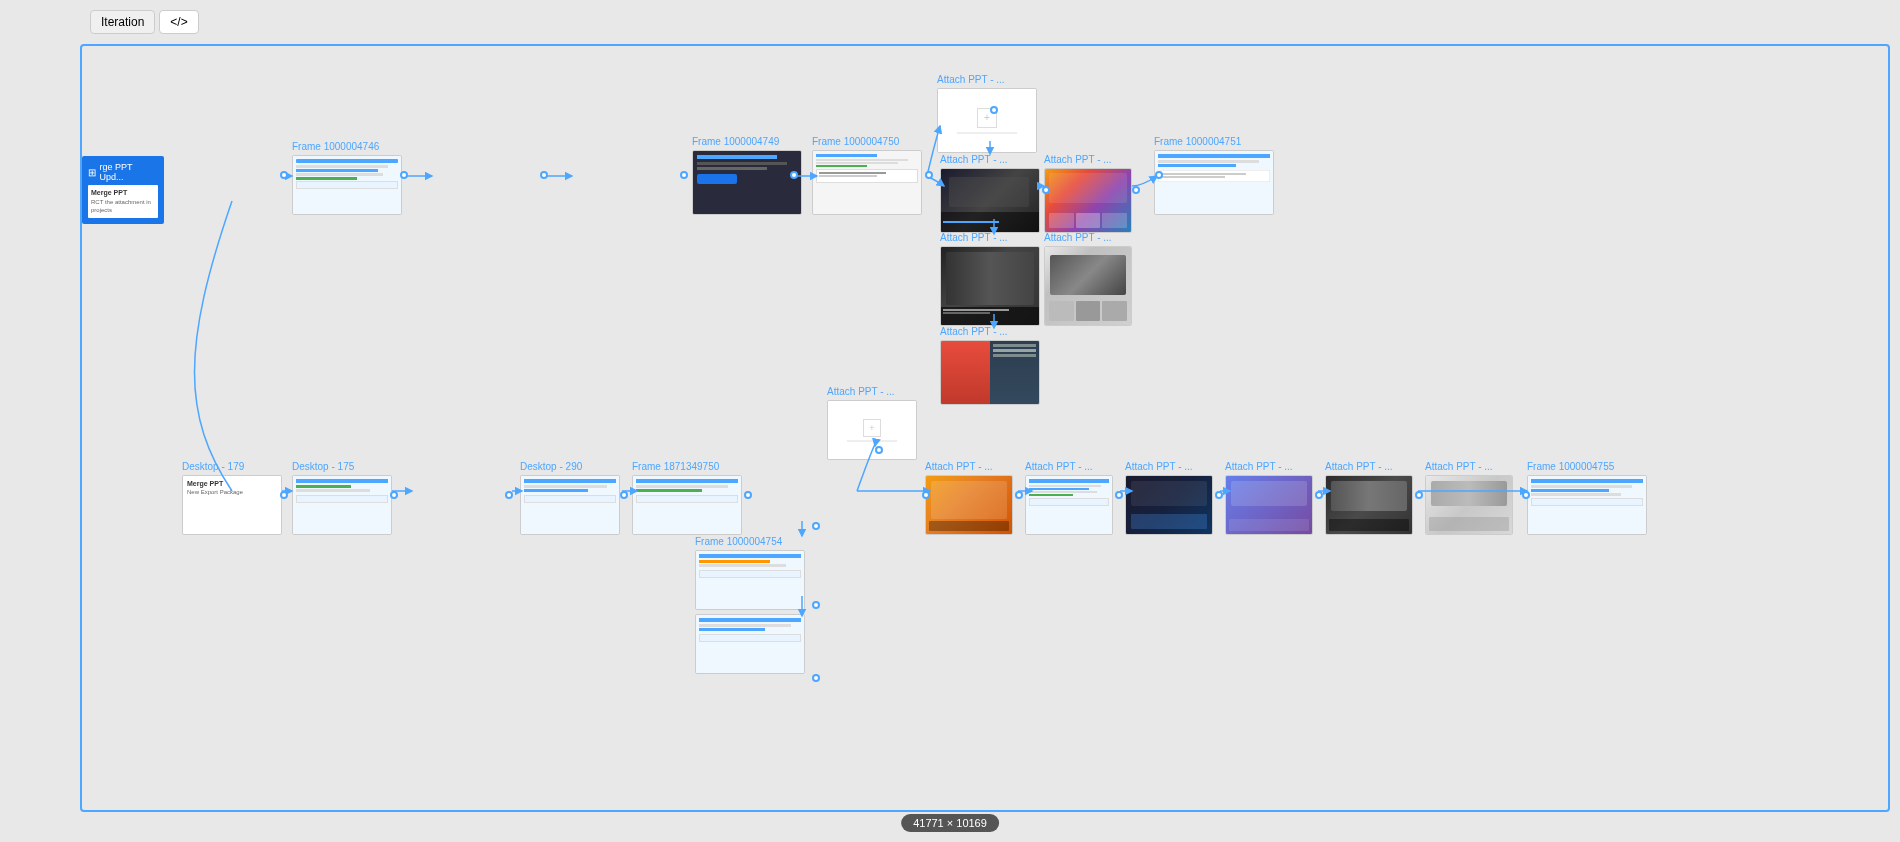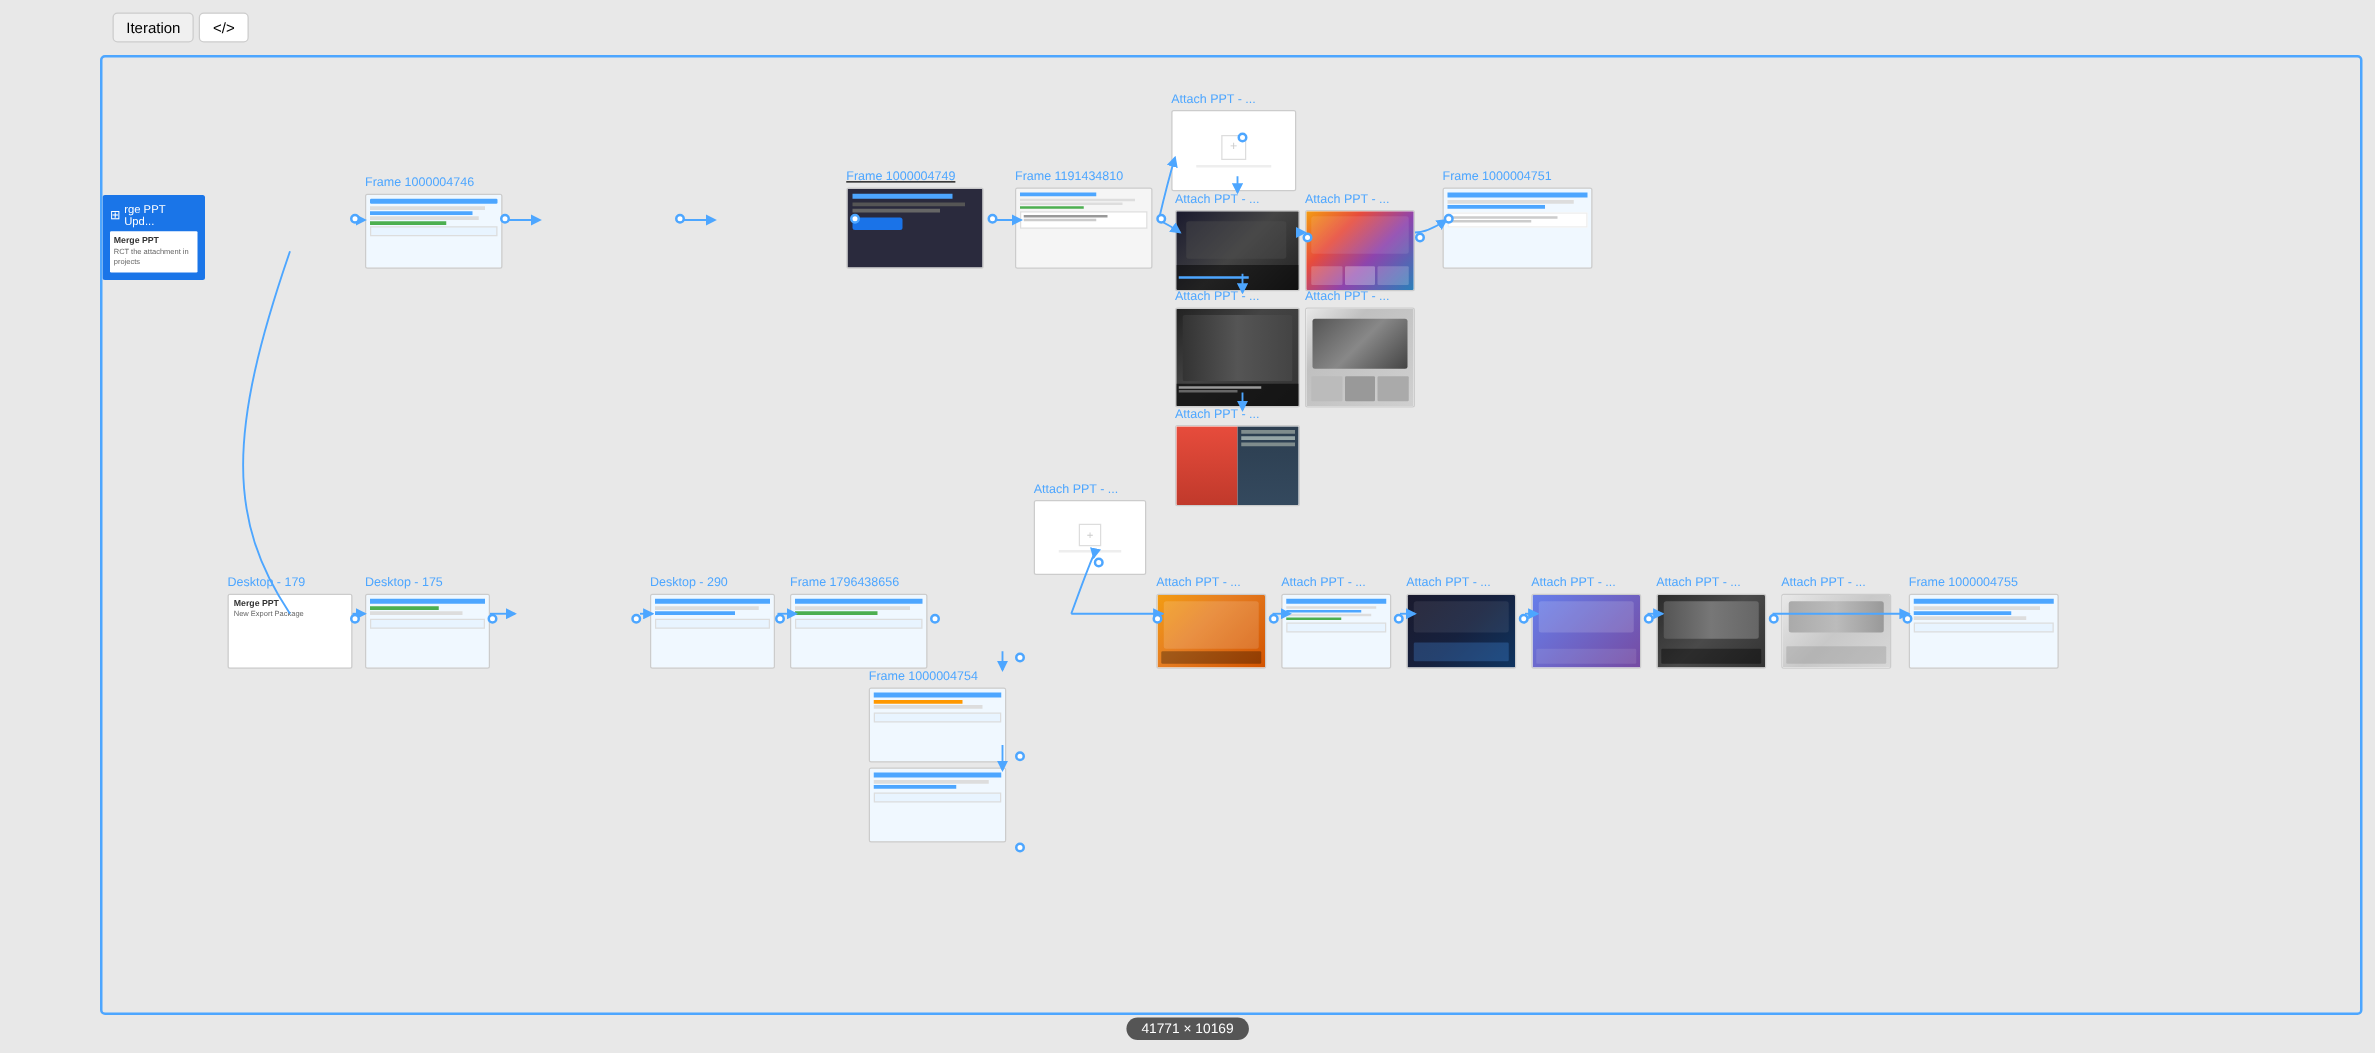--- a/index.html
+++ b/index.html
@@ -226,34 +226,34 @@
         <div style="height:3px;background:#4da6ff;width:80%;margin-bottom:1px;"></div>
         <div style="height:3px;background:#ddd;width:85%;margin-bottom:1px;"></div>
         <div style="height:3px;background:#4caf50;width:60%;margin-bottom:1px;"></div>
         <div style="height:8px;background:#e8f4ff;width:100%;border:1px solid #ddd;"></div>
       </div>
     </div>
   </div>
 
 
 
-  <div class="frame-card" style="left:595px;top:90px;text-decoration:underline;">
+  <div class="frame-card" style="left:610px;top:90px;">
     <div class="frame-label">Frame 1000004749</div>
     <div class="frame-thumb" style="width:110px;height:65px;">
       <div style="background:#2a2a3d;width:100%;height:100%;padding:4px;">
         <div style="height:4px;background:#4da6ff;width:80%;margin-bottom:3px;"></div>
         <div style="height:3px;background:#555;width:90%;margin-bottom:2px;"></div>
         <div style="height:3px;background:#666;width:70%;margin-bottom:2px;"></div>
         <div style="height:10px;background:#1a73e8;width:40%;border-radius:2px;margin-top:4px;"></div>
       </div>
     </div>
   </div>
 
   <div class="frame-card" style="left:730px;top:90px;">
-    <div class="frame-label">Frame 1191434810</div>
+    <div class="frame-label">Frame 1000004750</div>
     <div class="frame-thumb" style="width:110px;height:65px;">
       <div style="background:#f5f5f5;width:100%;height:100%;padding:3px;">
         <div style="height:3px;background:#4da6ff;width:60%;margin-bottom:2px;"></div>
         <div style="height:2px;background:#ddd;width:90%;margin-bottom:1px;"></div>
         <div style="height:2px;background:#ddd;width:80%;margin-bottom:1px;"></div>
         <div style="height:2px;background:#4caf50;width:50%;margin-bottom:2px;"></div>
         <div style="height:14px;background:#fff;border:1px solid #ddd;width:100%;padding:2px;">
           <div style="height:2px;background:#999;width:70%;margin-bottom:1px;"></div>
           <div style="height:2px;background:#ccc;width:60%;"></div>
         </div>
@@ -386,21 +386,21 @@
       <div style="background:#f0f8ff;width:100%;height:100%;padding:3px;">
         <div style="height:4px;background:#4da6ff;width:100%;margin-bottom:2px;"></div>
         <div style="height:3px;background:#ddd;width:90%;margin-bottom:1px;"></div>
         <div style="height:3px;background:#4da6ff;width:70%;margin-bottom:1px;"></div>
         <div style="height:8px;background:#e8f4ff;width:100%;border:1px solid #ddd;margin-top:3px;"></div>
       </div>
     </div>
   </div>
 
   <div class="frame-card" style="left:550px;top:415px;">
-    <div class="frame-label">Frame 1796438656</div>
+    <div class="frame-label">Frame 1871349750</div>
     <div class="frame-thumb" style="width:110px;height:60px;">
       <div style="background:#f0f8ff;width:100%;height:100%;padding:3px;">
         <div style="height:4px;background:#4da6ff;width:100%;margin-bottom:2px;"></div>
         <div style="height:3px;background:#ddd;width:90%;margin-bottom:1px;"></div>
         <div style="height:3px;background:#4caf50;width:65%;margin-bottom:1px;"></div>
         <div style="height:8px;background:#e8f4ff;width:100%;border:1px solid #ddd;margin-top:3px;"></div>
       </div>
     </div>
   </div>
 

